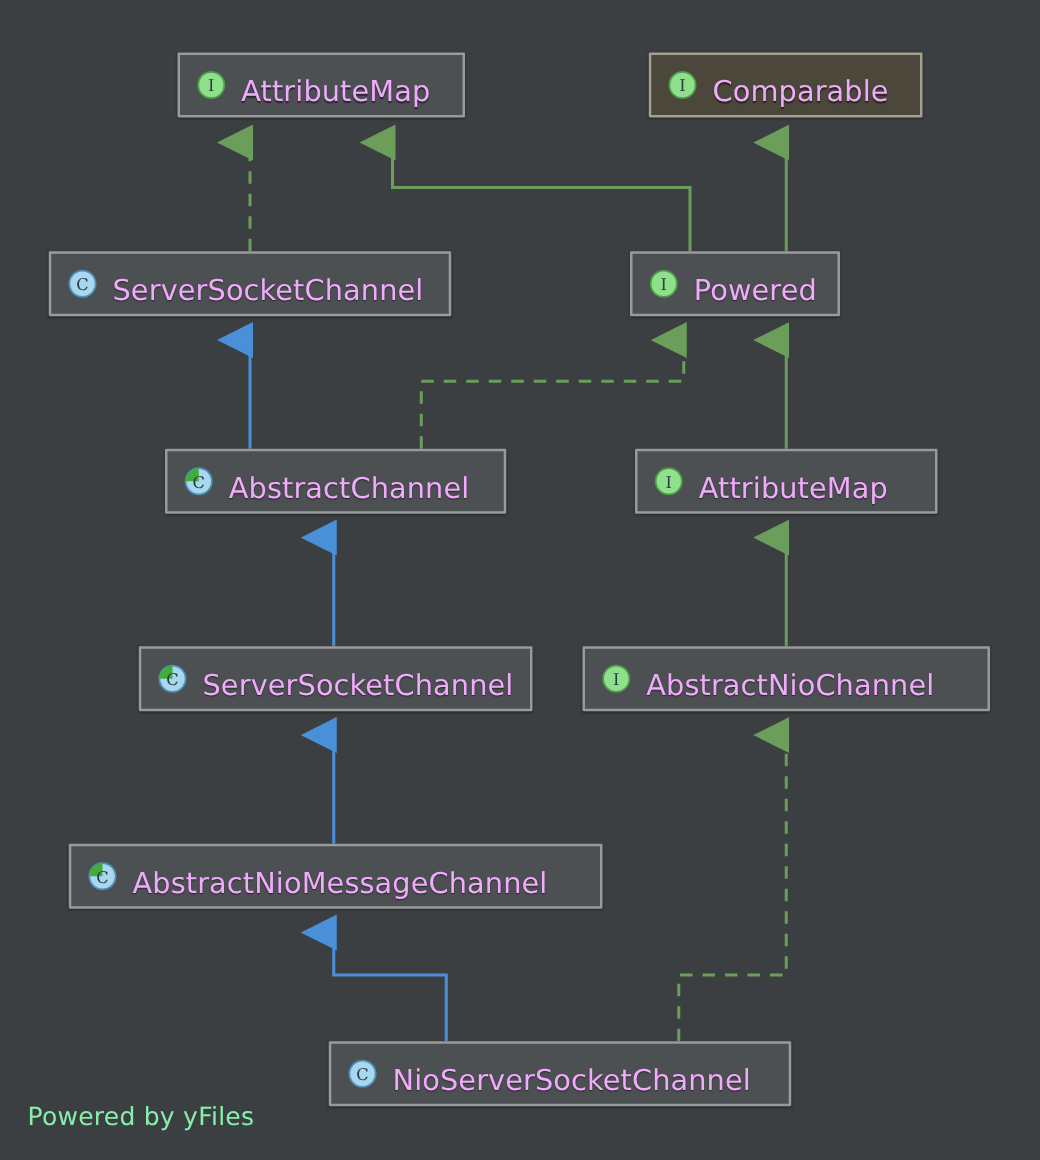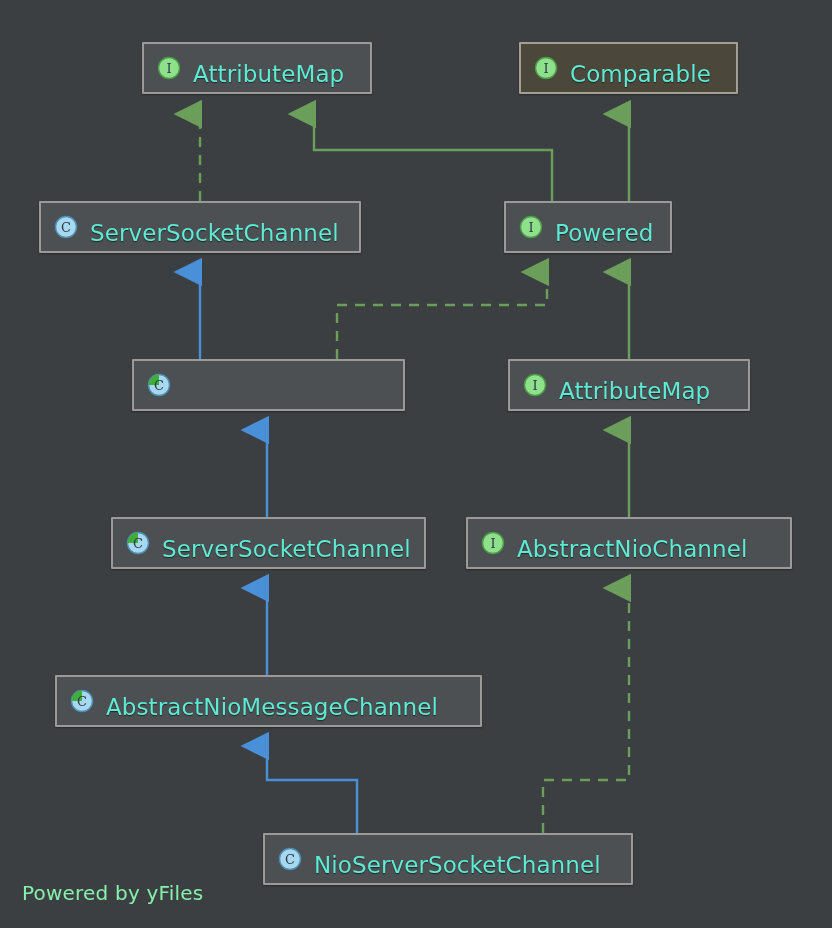--- a/index.html
+++ b/index.html
@@ -31,21 +31,21 @@
     padding: 0 14px 0 12px;
     height: 52px;
     border-radius: 1px;
     box-shadow: 0 1px 2px rgba(0,0,0,0.35);
   }
   .uml-node.tone-olive {
     background: #4b473b;
     border-color: #a3a092;
   }
   .node-label {
-    color: #5eead4;
+    color: #f0abfc;
     font-size: 23px;
     letter-spacing: 0.1px;
     white-space: nowrap;
     text-shadow: 0 1px 1px rgba(0,0,0,0.55);
     margin-top: 12px;
   }
   .node-icon {
     position: relative;
     width: 26px;
     height: 26px;
@@ -130,20 +130,21 @@
         <span class="node-label">Powered</span>
       </div>
       <div class="uml-node" style="left: 132px; top: 359px; width: 273px;">
         <span class="node-icon">
           <svg width="26" height="26" viewBox="0 0 26 26">
             <circle cx="13" cy="13" r="10.5" fill="#a8d8f0" stroke="#4d8fb5" stroke-width="1.4"></circle>
             <path d="M 13 13 L 13 2.5 A 10.5 10.5 0 0 0 2.5 13 Z" fill="#3fae3a"></path>
             <text x="13" y="18" text-anchor="middle" font-family="&quot;DejaVu Serif&quot;, &quot;Liberation Serif&quot;, serif" font-size="13" fill="#2c3a46">C</text>
           </svg>
         </span>
+        <span class="node-label">AbstractChannel</span>
       </div>
       <div class="uml-node" style="left: 508px; top: 359px; width: 242px;">
         <span class="node-icon">
           <svg width="26" height="26" viewBox="0 0 26 26">
             <circle cx="13" cy="13" r="10.5" fill="#8fe08a" stroke="#4d9a49" stroke-width="1.4"></circle>
             <text x="13" y="18" text-anchor="middle" font-family="&quot;DejaVu Serif&quot;, &quot;Liberation Serif&quot;, serif" font-size="13" fill="#2c3a46">I</text>
           </svg>
         </span>
         <span class="node-label">AttributeMap</span>
       </div>

